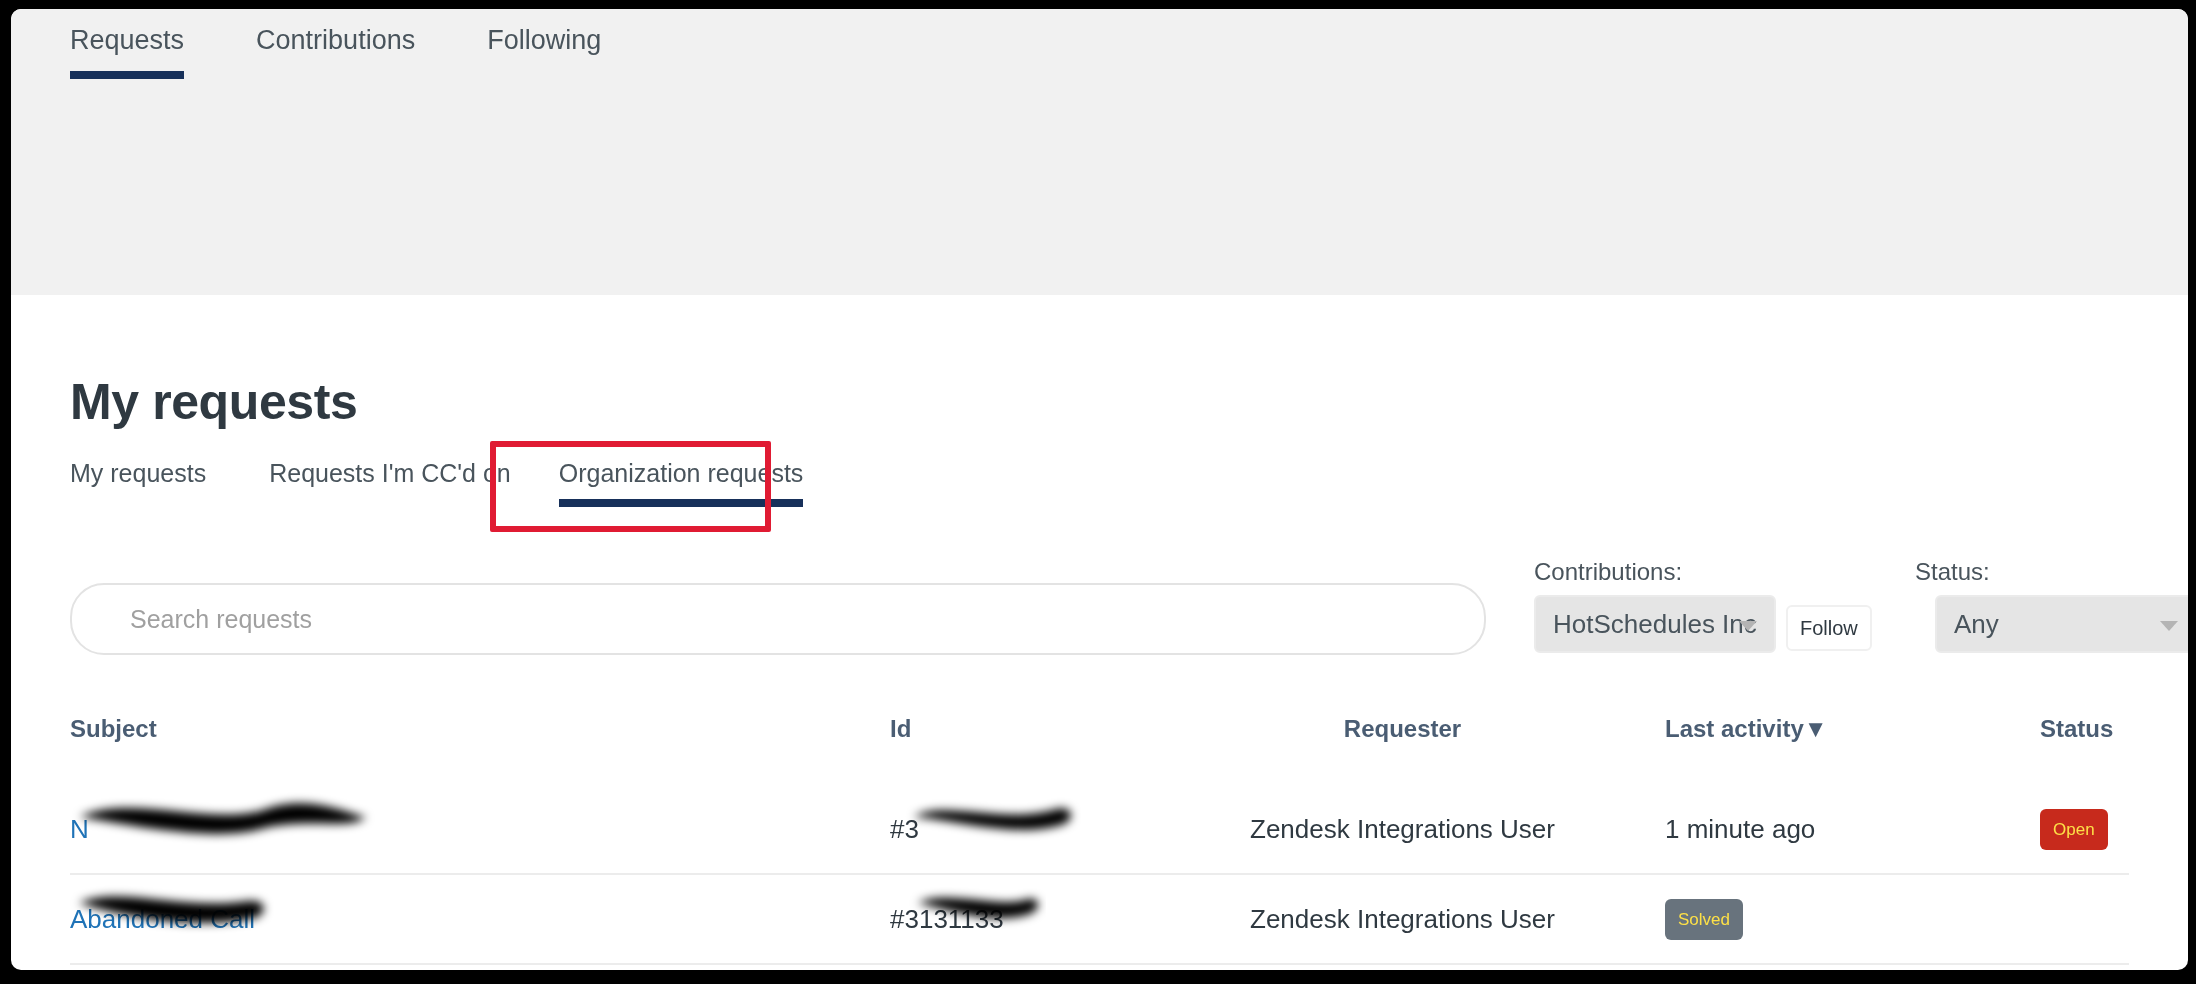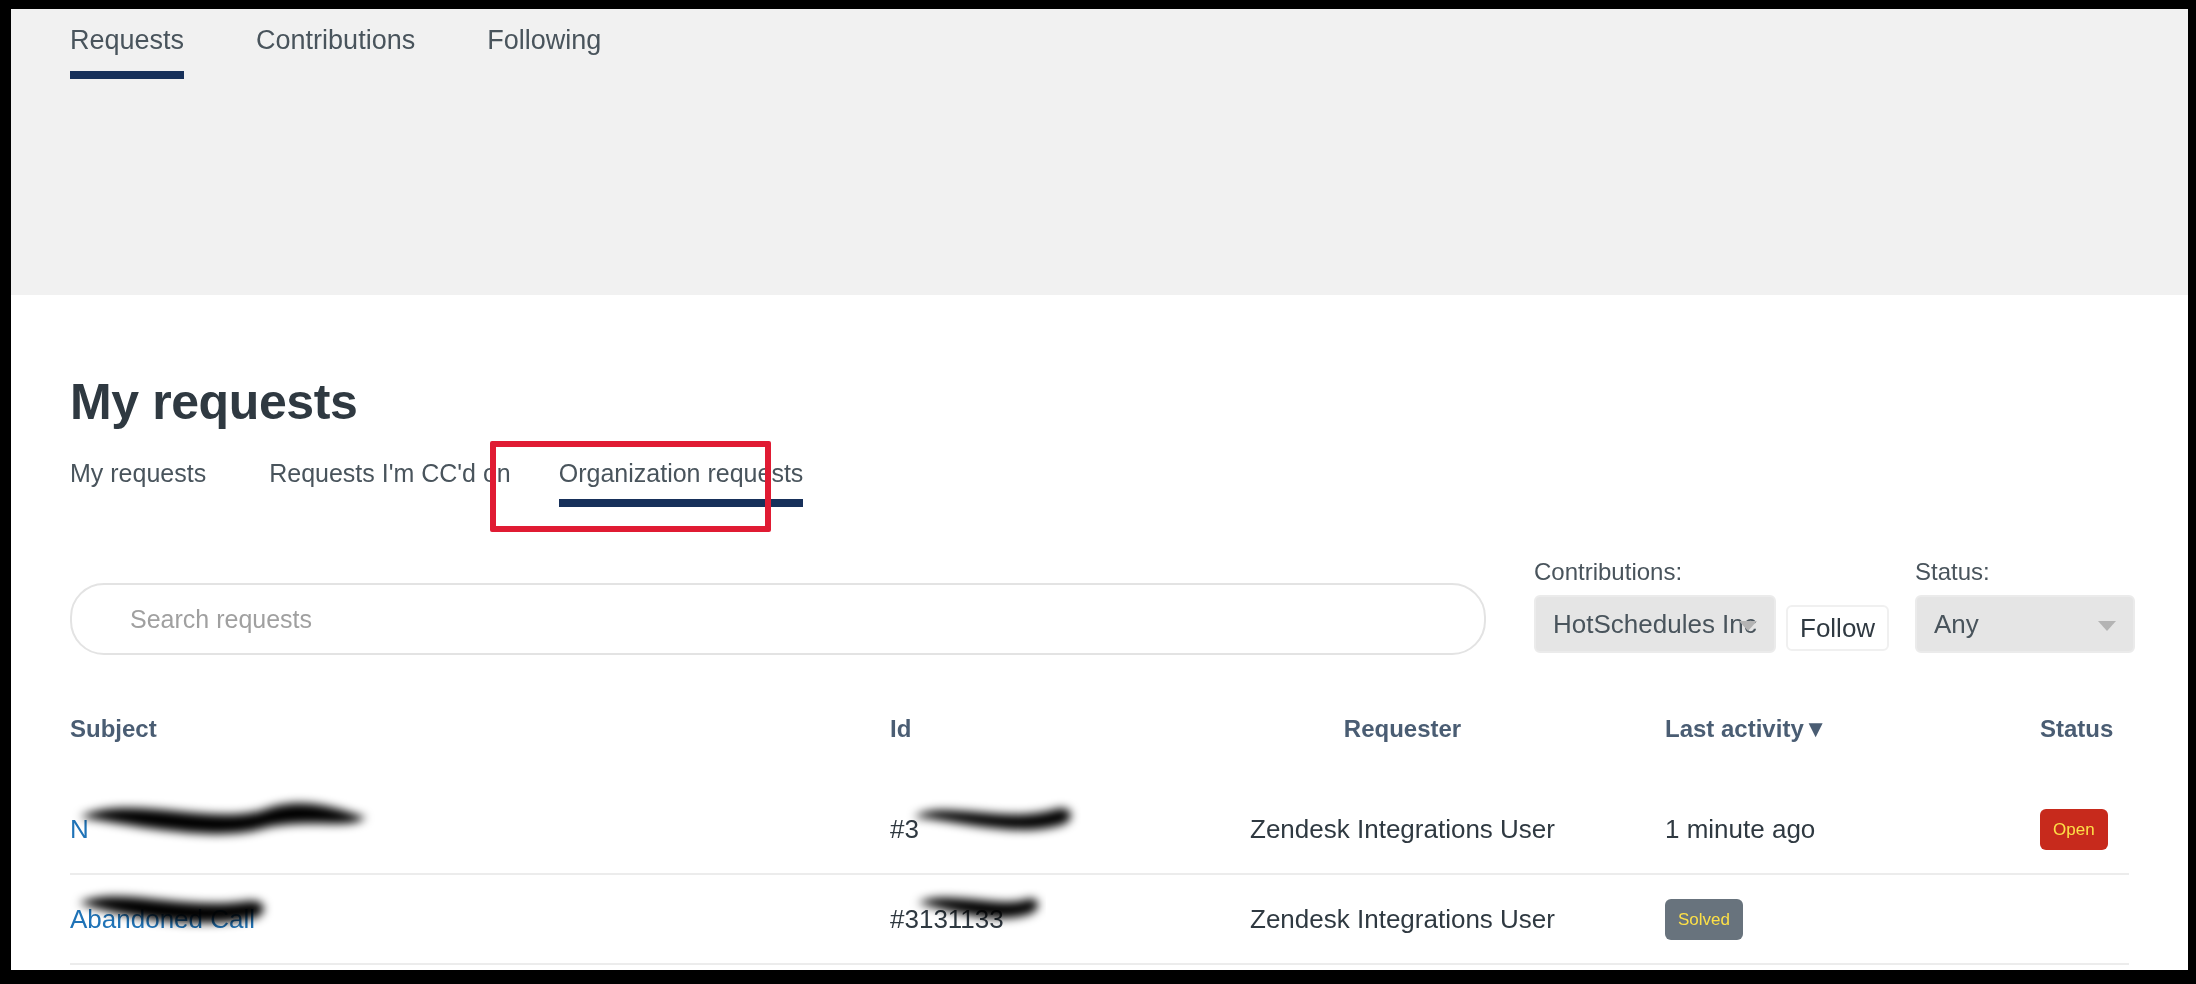--- a/index.html
+++ b/index.html
@@ -26,20 +26,21 @@
     box-sizing: border-box;
   }
   .page {
     position: absolute;
     left: 11px;
     top: 9px;
     width: 2177px;
     height: 961px;
     background: #ffffff;
     overflow: hidden;
+    border-radius: 10px;
   }
 
   
   .top-band {
     position: absolute;
     left: 0; top: 0;
     width: 2177px;
     height: 286px;
     background: #f1f1f1;
   }
@@ -187,40 +188,40 @@
     height: 58px;
     display: flex;
     align-items: center;
     padding: 0 52px 0 17px;
     font-size: 26px;
     color: #49545c;
     cursor: pointer;
     white-space: nowrap;
   }
   .fake-select.org-select { width: 242px; }
-  .fake-select.status-select { width: 220px; }
+  .fake-select.status-select { width: 262px; margin-left: 20px; }
   .caret {
     position: absolute;
     right: 17px;
     top: 50%;
     margin-top: -3px;
     width: 0; height: 0;
     border-left: 9px solid transparent;
     border-right: 9px solid transparent;
     border-top: 10px solid #b4b4b4;
   }
   .follow-btn {
     margin-left: 10px;
     box-sizing: border-box;
     border: 2px solid #f0f0f0;
     border-radius: 6px;
     background: #ffffff;
     height: 46px;
     padding: 0 12px;
-    font-size: 26px;
+    font-size: 20px;
     font-family: "Liberation Sans", sans-serif;
     color: #2f3941;
     line-height: 42px;
     cursor: pointer;
     align-self: flex-end;
     margin-bottom: 2px;
   }
 
   
   .table {

